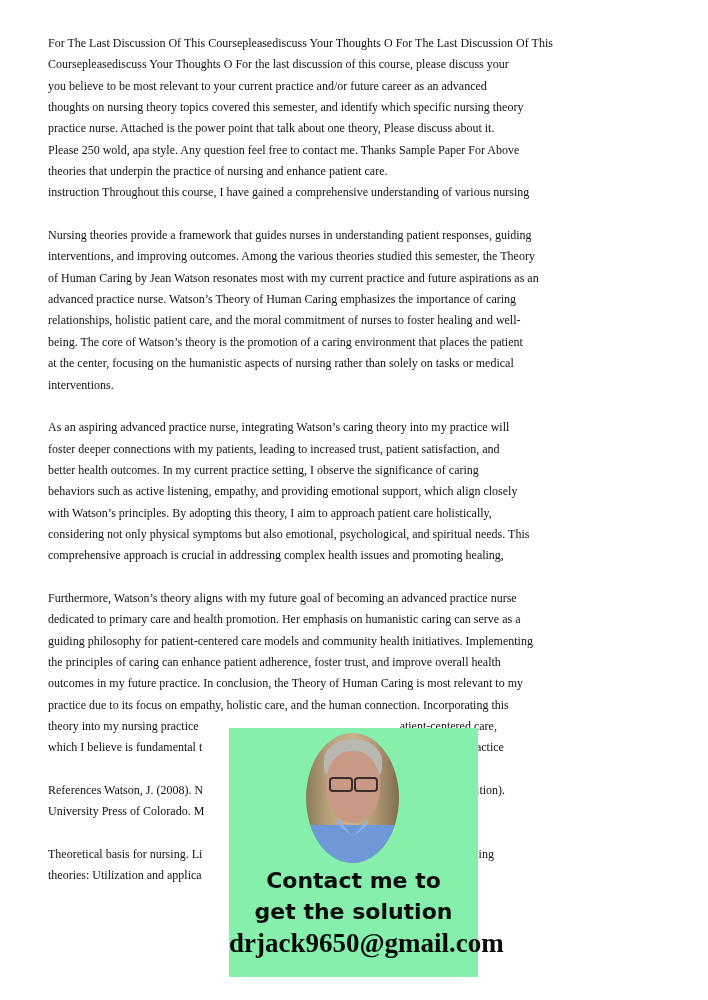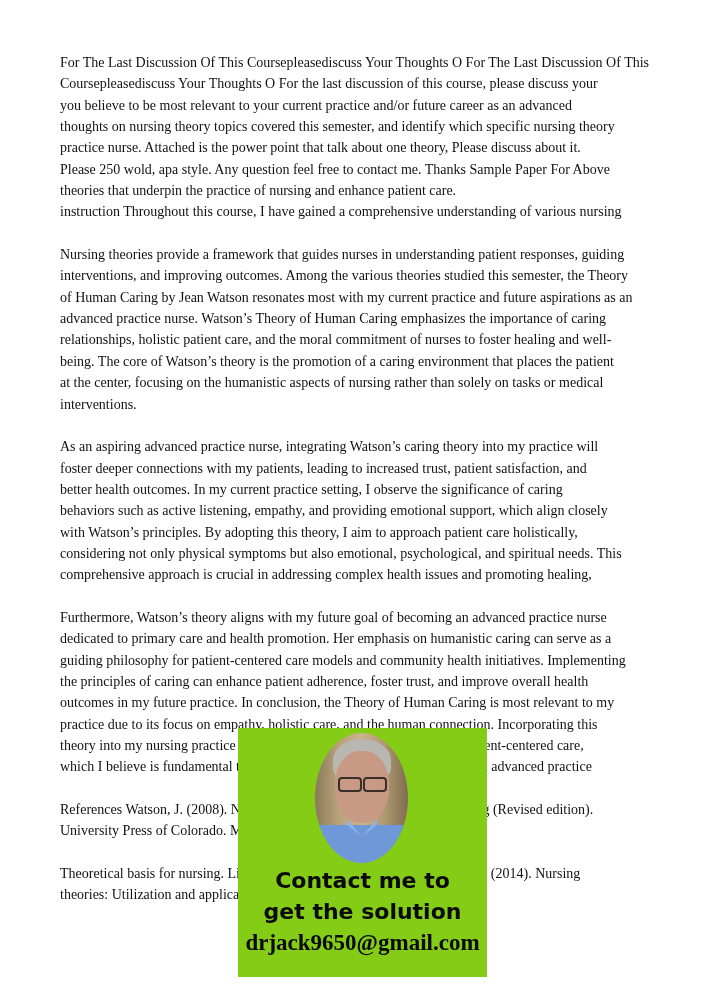--- a/index.html
+++ b/index.html
@@ -8,44 +8,43 @@
       background: #ffffff;
     }
     body {
       width: 708px;
       height: 1000px;
       position: relative;
       overflow: hidden;
     }
     .page {
       position: absolute;
-      left: 60px;
+      left: 48px;
       top: 33px;
       width: 620px;
       font-family: "Liberation Serif", "DejaVu Serif", serif;
-      font-size: 14px;
+      font-size: 12px;
       line-height: 21.35px;
       color: #111111;
-      margin-top: 19px;
     }
     .line {
       display: block;
       white-space: nowrap;
       height: 21.35px;
     }
     .para {
       margin: 0 0 21.35px 0;
     }
     .overlay {
       position: absolute;
-      left: 238px;
+      left: 229px;
       top: 728px;
       width: 249px;
       height: 249px;
-      background: #84cc16;
+      background: #86efac;
       z-index: 5;
     }
     .photo {
       position: absolute;
       left: 77px;
       top: 5px;
       width: 93px;
       height: 130px;
       border-radius: 50%;
       overflow: hidden;
@@ -110,21 +109,21 @@
     .cta-1 { top: 138px; }
     .cta-2 { top: 169px; }
     .email {
       position: absolute;
       left: 0;
       top: 202px;
       width: 249px;
       text-align: center;
       font-family: "Liberation Serif", "DejaVu Serif", serif;
       font-weight: bold;
-      font-size: 23px;
+      font-size: 27px;
       color: #0a0a0a;
       line-height: 26px;
     }
   </style>
 </head>
 <body>
 
 <div class="page">
   <div class="para">
     <span class="line">For The Last Discussion Of This Coursepleasediscuss Your Thoughts O For The Last Discussion Of This</span>

